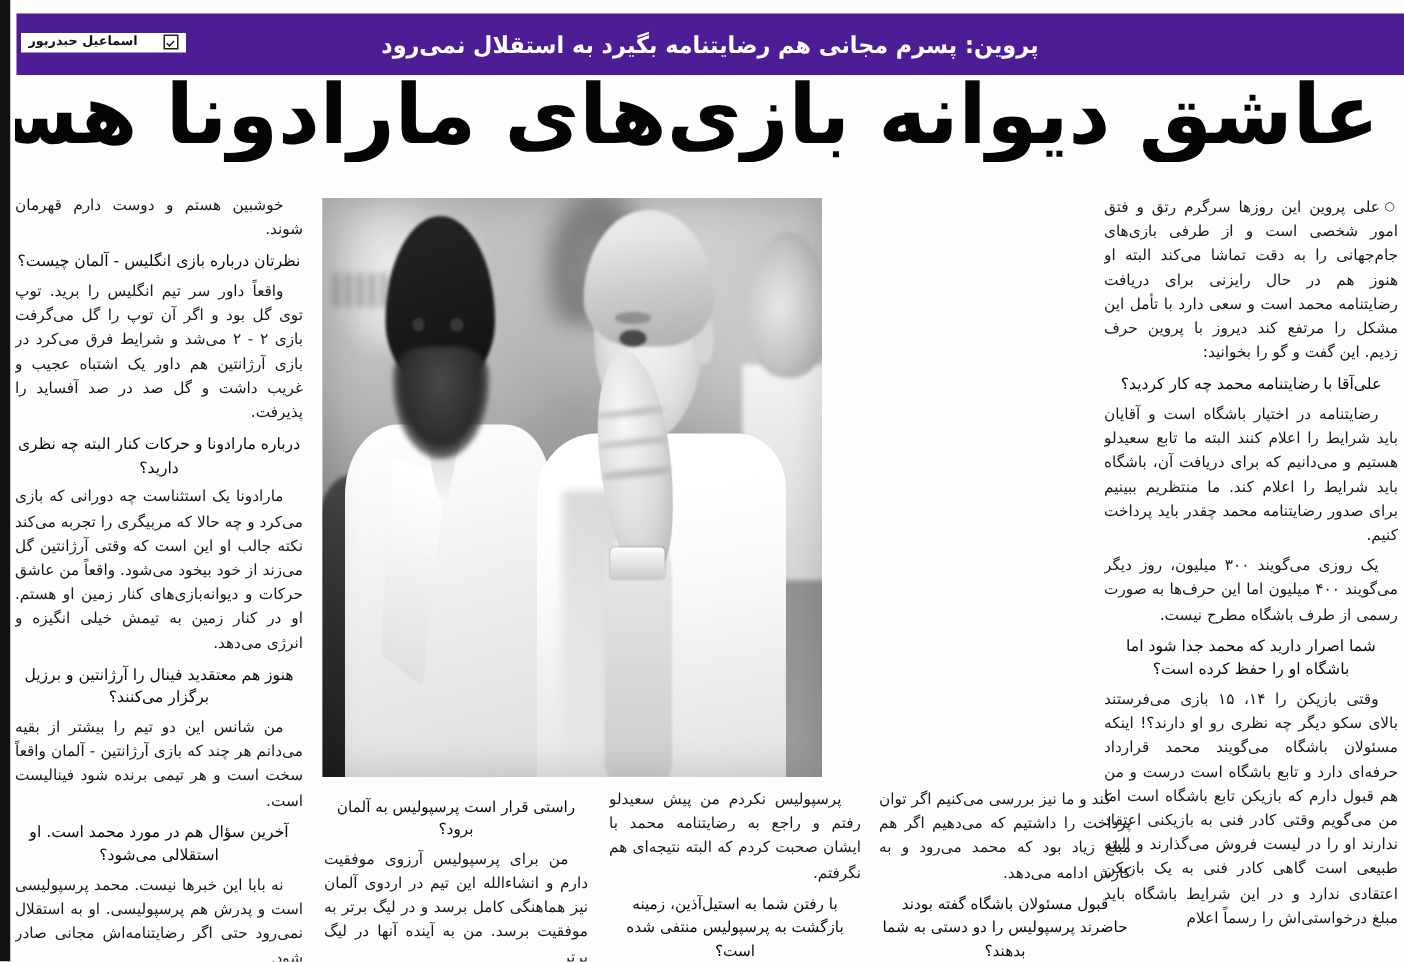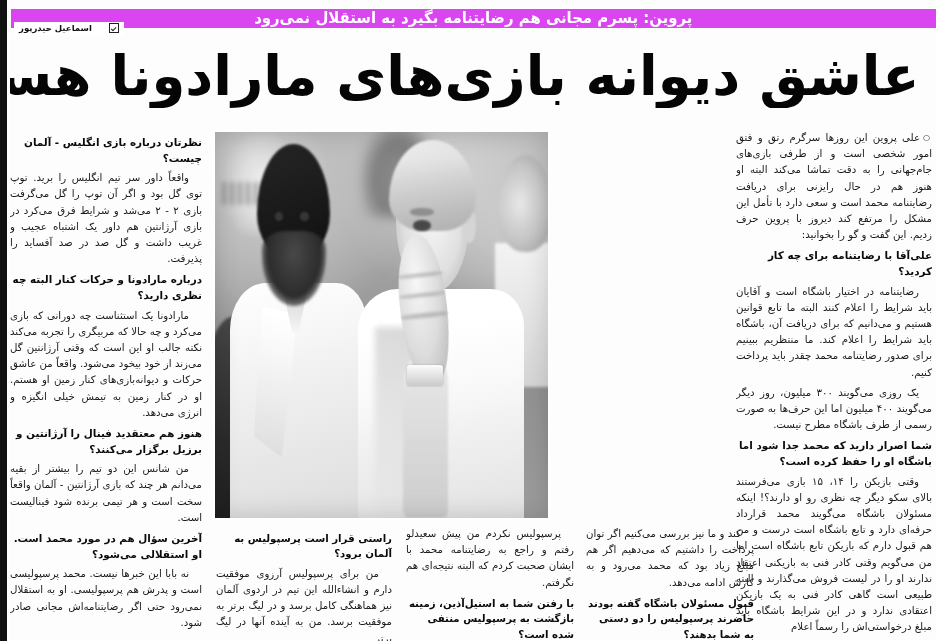--- a/index.html
+++ b/index.html
@@ -18,23 +18,23 @@
   .gutter-strip{
     position:absolute;left:0;top:0;width:7px;height:641px;
     background:#111;
   }
   .gutter-strip.inner{
     left:7px;width:3px;background:#ffffff;
   }
 
   
   .kicker-bar{
-    position:absolute;left:11px;top:9px;right:0px;height:19px;
-    background:#d946ef;
-    display:flex;justify-content:center;
+    position:absolute;left:11px;top:9px;right:0px;height:41px;
+    background:#4c1d95;
+    display:flex;align-items:center;justify-content:center;
     overflow:hidden;
   }
   .kicker-text{
     color:#ffffff;
     font-size:15.5px;font-weight:bold;
     letter-spacing:-0.4px;
     white-space:nowrap;
     transform:scaleX(0.96);
   }
   .byline-box{
@@ -97,22 +97,22 @@
     color:#181818;text-align:justify;
     margin:0 0 4px 0;
     text-justify:inter-word;
   }
   .para.lead::before{
     content:"\25CB";
     font-size:8px;margin-left:3px;vertical-align:1px;
   }
   .q{
     font-size:10.4px;line-height:15.6px;
-    font-weight:bold;color:#0a0a0a;
-    text-align:right;
+    font-weight:normal;color:#0a0a0a;
+    text-align:center;
     margin:5px 0 4px 0;
   }
   .para.indent{text-indent:13px;}
 
   
   .photo-frame{
     position:absolute;left:203px;top:8px;width:337px;height:390px;
     background:#ffffff;
     padding:0;
   }
@@ -315,22 +315,22 @@
   </div>
 
   <div class="headline">
     <div class="headline-text">عاشق دیوانه بازی‌های مارادونا هستم</div>
   </div>
 
   <div class="body-area">
 
     <div class="col-right" id="colRight">
         <div class="para lead">علی پروین این روزها سرگرم رتق و فتق امور شخصی است و از طرفی بازی‌های جام‌جهانی را به دقت تماشا می‌کند البته او هنوز هم در حال رایزنی برای دریافت رضایتنامه محمد است و سعی دارد با تأمل این مشکل را مرتفع کند دیروز با پروین حرف زدیم. این گفت و گو را بخوانید:</div>
-        <div class="q">علی‌آقا با رضایتنامه برای چه کار کردید؟</div>
-        <div class="para indent">رضایتنامه در اختیار باشگاه است و آقایان باید شرایط را اعلام کنند البته ما تابع قوانین هستیم و می‌دانیم که برای دریافت آن، باشگاه باید شرایط را اعلام کند. ما منتظریم ببینیم برای صدور رضایتنامه محمد چقدر باید پرداخت کنیم.</div>
+        <div class="q">علی‌آقا با رضایتنامه محمد چه کار کردید؟</div>
+        <div class="para indent">رضایتنامه در اختیار باشگاه است و آقایان باید شرایط را اعلام کنند البته ما تابع سعیدلو هستیم و می‌دانیم که برای دریافت آن، باشگاه باید شرایط را اعلام کند. ما منتظریم ببینیم برای صدور رضایتنامه محمد چقدر باید پرداخت کنیم.</div>
         <div class="para indent">یک روزی می‌گویند ۳۰۰ میلیون، روز دیگر می‌گویند ۴۰۰ میلیون اما این حرف‌ها به صورت رسمی از طرف باشگاه مطرح نیست.</div>
         <div class="q">شما اصرار دارید که محمد جدا شود اما باشگاه او را حفظ کرده است؟</div>
         <div class="para indent">وقتی بازیکن را ۱۴، ۱۵ بازی می‌فرستند بالای سکو دیگر چه نظری رو او دارند؟! اینکه مسئولان باشگاه می‌گویند محمد قرارداد حرفه‌ای دارد و تابع باشگاه است درست و من هم قبول دارم که بازیکن تابع باشگاه است اما من می‌گویم وقتی کادر فنی به بازیکنی اعتقاد ندارند او را در لیست فروش می‌گذارند و البته طبیعی است گاهی کادر فنی به یک بازیکن اعتقادی ندارد و در این شرایط باشگاه باید مبلغ درخواستی‌اش را رسماً اعلام</div>
       </div>
 
     <div class="photo-frame"></div>
     <div class="photo">
       <div class="ph-bg"></div>
       <div class="bg-head-a"></div>
       <div class="bg-head-b"></div>
@@ -368,20 +368,21 @@
           <div class="finger f2"></div>
           <div class="finger f3"></div>
         </div>
         <div class="watch"></div>
       </div>
 
       <div class="photo-vig"></div>
     </div>
 
     <div class="col-left" id="colLeft">
+        <div class="para indent">خوشبین هستم و دوست دارم قهرمان شوند.</div>
         <div class="q">نظرتان درباره بازی انگلیس - آلمان چیست؟</div>
         <div class="para indent">واقعاً داور سر تیم انگلیس را برید. توپ توی گل بود و اگر آن توپ را گل می‌گرفت بازی ۲ - ۲ می‌شد و شرایط فرق می‌کرد در بازی آرژانتین هم داور یک اشتباه عجیب و غریب داشت و گل صد در صد آفساید را پذیرفت.</div>
         <div class="q">درباره مارادونا و حرکات کنار البته چه نظری دارید؟</div>
         <div class="para indent">مارادونا یک استثناست چه دورانی که بازی می‌کرد و چه حالا که مربیگری را تجربه می‌کند نکته جالب او این است که وقتی آرژانتین گل می‌زند از خود بیخود می‌شود. واقعاً من عاشق حرکات و دیوانه‌بازی‌های کنار زمین او هستم. او در کنار زمین به تیمش خیلی انگیزه و انرژی می‌دهد.</div>
         <div class="q">هنوز هم معتقدید فینال را آرژانتین و برزیل برگزار می‌کنند؟</div>
         <div class="para indent">من شانس این دو تیم را بیشتر از بقیه می‌دانم هر چند که بازی آرژانتین - آلمان واقعاً سخت است و هر تیمی برنده شود فینالیست است.</div>
         <div class="q">آخرین سؤال هم در مورد محمد است. او استقلالی می‌شود؟</div>
         <div class="para indent">نه بابا این خبرها نیست. محمد پرسپولیسی است و پدرش هم پرسپولیسی. او به استقلال نمی‌رود حتی اگر رضایتنامه‌اش مجانی صادر شود.</div>
       </div>
 

